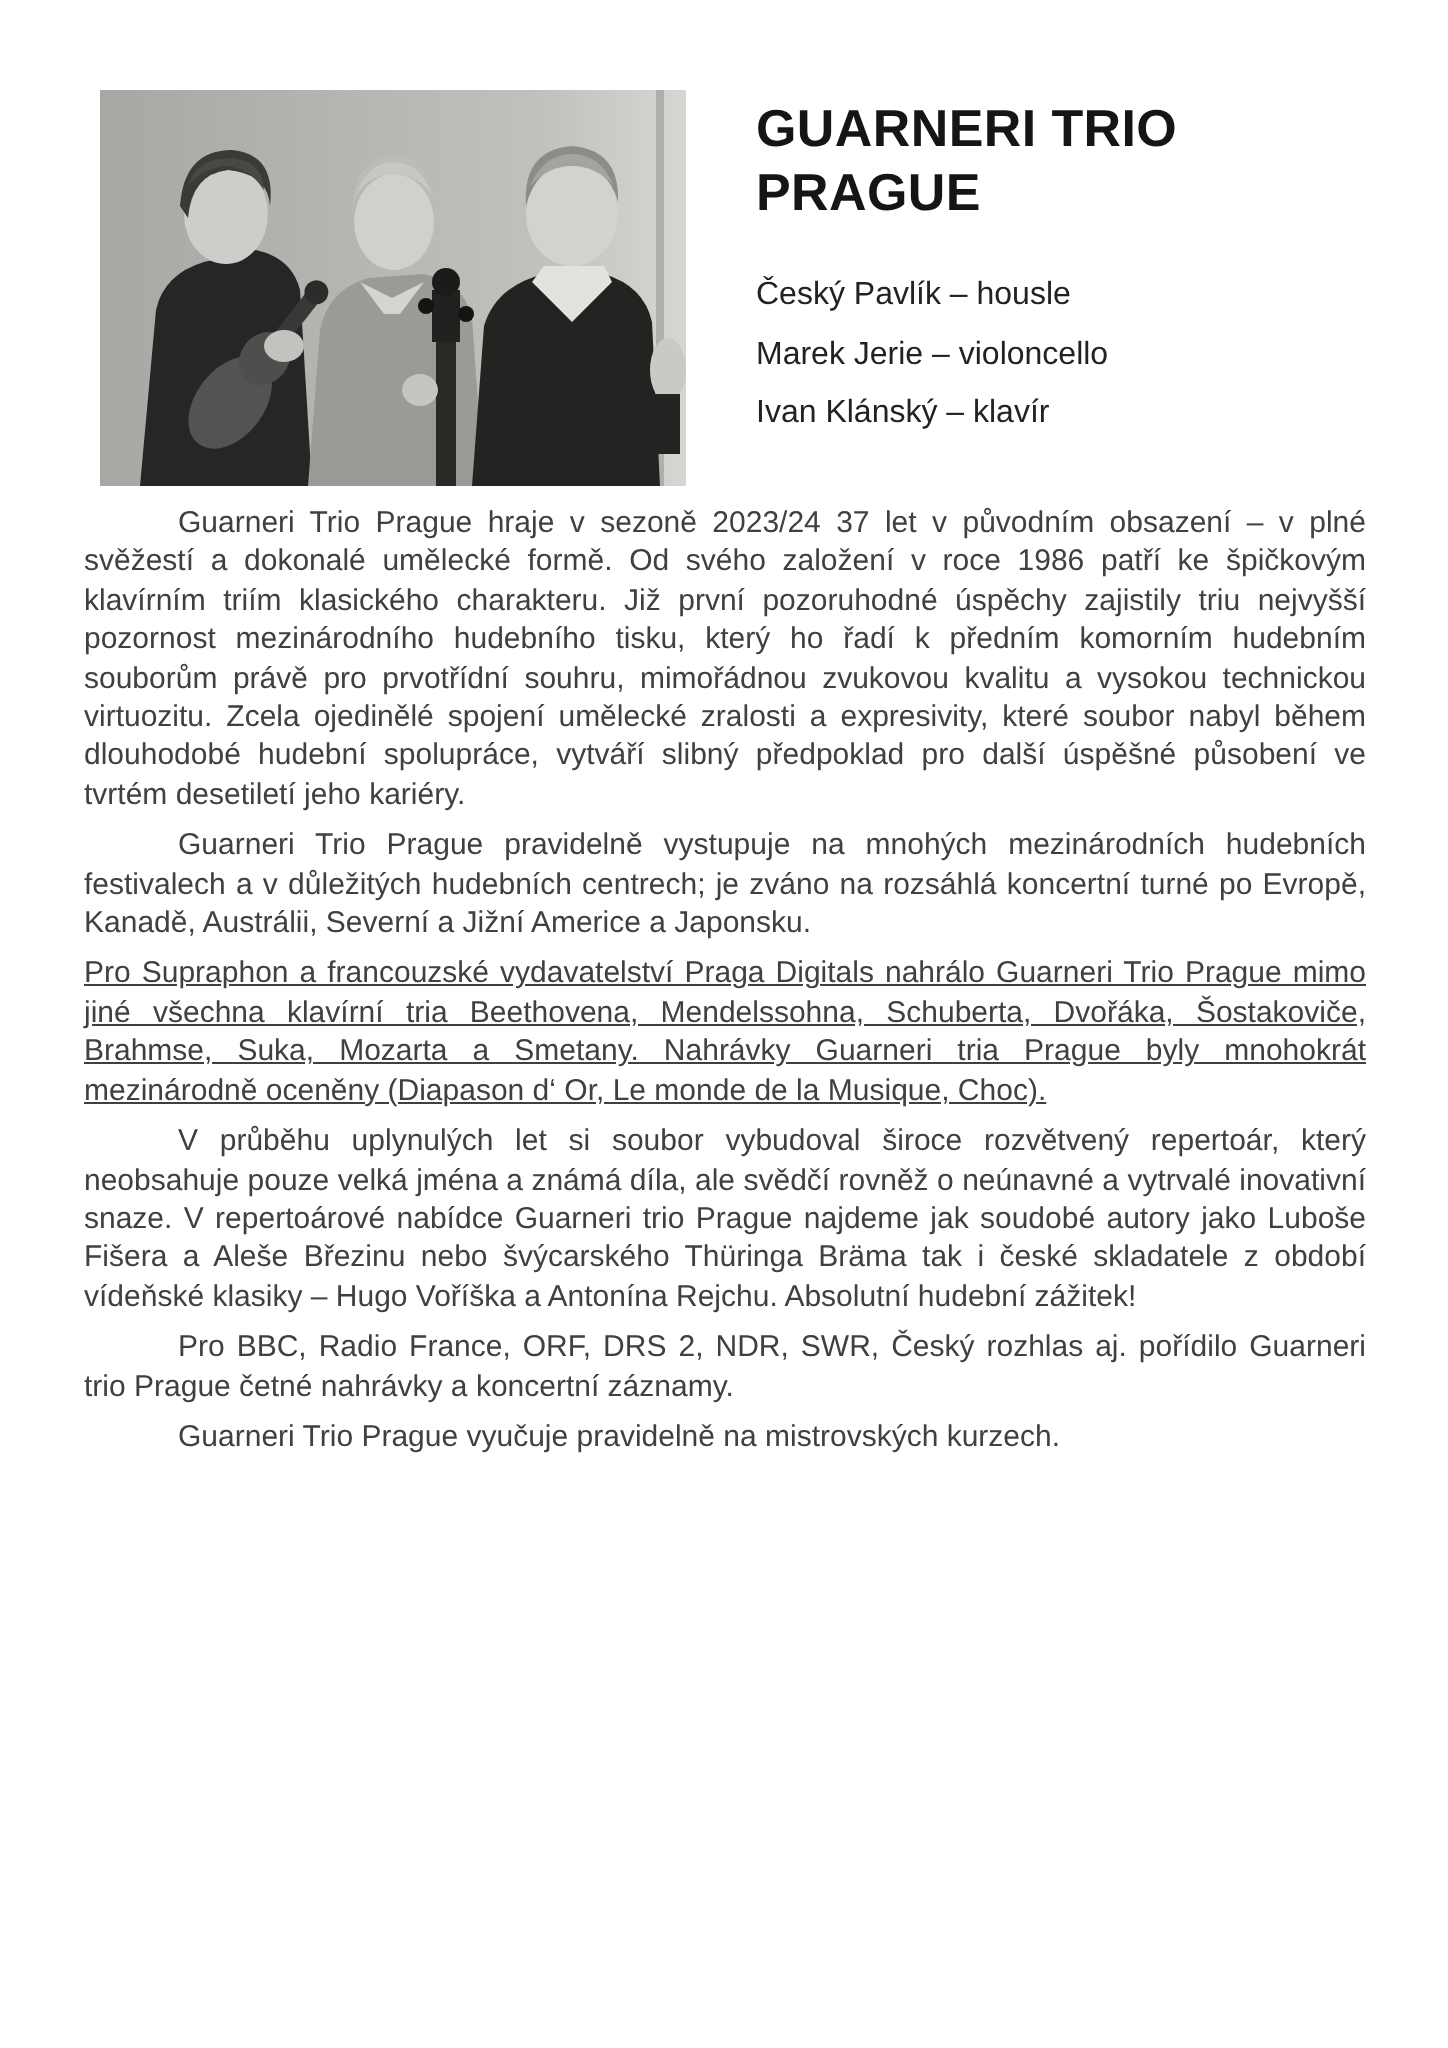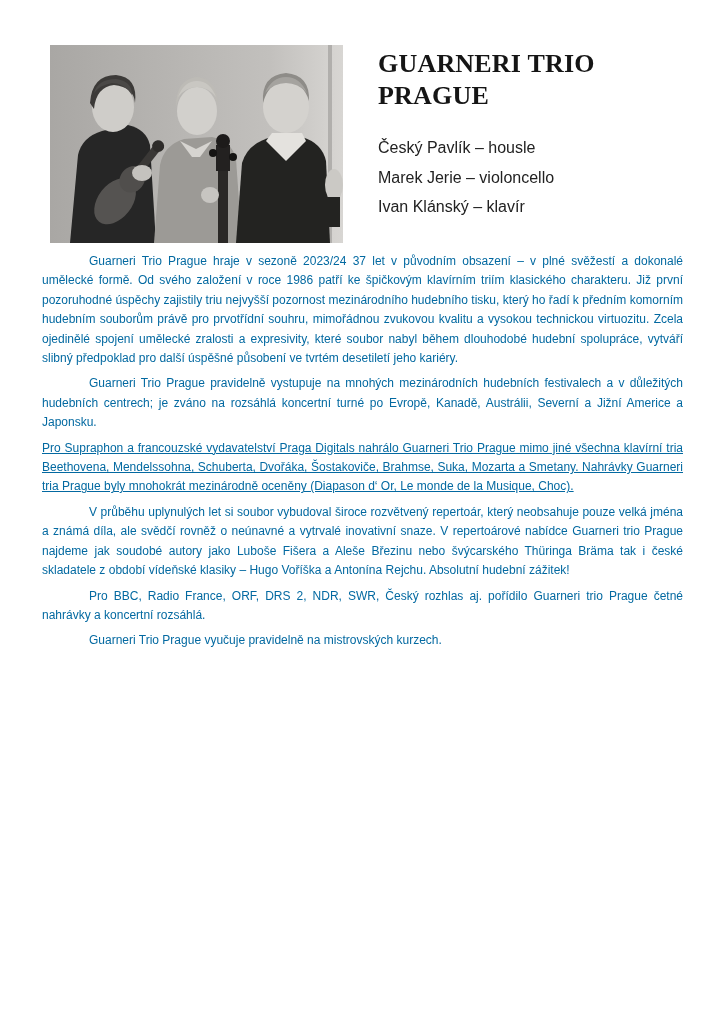--- a/index.html
+++ b/index.html
@@ -32,42 +32,42 @@
   .header-col {
     padding-left: 35px;
     padding-top: 3px;
   }
   .doc-title {
     font-size: 26px;
     line-height: 32px;
     font-weight: bold;
     letter-spacing: 0.2px;
     color: #151515;
-    font-family: Liberation Serif, serif;
+    font-family: Liberation Sans, sans-serif;
   }
   .members {
     margin-top: 26px;
   }
   .member-line {
     font-size: 16px;
     line-height: 19px;
     margin-bottom: 10.5px;
     color: #222222;
   }
   .body-text {
     position: absolute;
     left: 42px;
     top: 252px;
     width: 641px;
   }
   .body-text p {
-    font-size: 12px;
+    font-size: 15px;
     line-height: 19.4px;
     text-align: justify;
-    color: #0369a1;
+    color: #404040;
     margin-bottom: 6px;
   }
   .body-text p.indent { text-indent: 47px; }
   .body-text p.no-indent { text-indent: 0; text-decoration: underline; }
 </style>
 </head>
 <body>
 
 <div class="page">
 
@@ -140,17 +140,17 @@
         <div class="member-line">Ivan Klánský – klavír</div>
       </div>
     </div>
   </div>
 
   <div class="body-text">
     <p class="indent">Guarneri Trio Prague hraje v sezoně 2023/24 37 let v původním obsazení – v plné svěžestí a dokonalé umělecké formě. Od svého založení v roce 1986 patří ke špičkovým klavírním triím klasického charakteru. Již první pozoruhodné úspěchy zajistily triu nejvyšší pozornost mezinárodního hudebního tisku, který ho řadí k předním komorním hudebním souborům právě pro prvotřídní souhru, mimořádnou zvukovou kvalitu a vysokou technickou virtuozitu. Zcela ojedinělé spojení umělecké zralosti a expresivity, které soubor nabyl během dlouhodobé hudební spolupráce, vytváří slibný předpoklad pro další úspěšné působení ve tvrtém desetiletí jeho kariéry.</p>
     <p class="indent">Guarneri Trio Prague pravidelně vystupuje na mnohých mezinárodních hudebních festivalech a v důležitých hudebních centrech; je zváno na rozsáhlá koncertní turné po Evropě, Kanadě, Austrálii, Severní a Jižní Americe a Japonsku.</p>
     <p class="no-indent">Pro Supraphon a francouzské vydavatelství Praga Digitals nahrálo Guarneri Trio Prague mimo jiné všechna klavírní tria Beethovena, Mendelssohna, Schuberta, Dvořáka, Šostakoviče, Brahmse, Suka, Mozarta a Smetany. Nahrávky Guarneri tria Prague byly mnohokrát mezinárodně oceněny (Diapason d‘ Or, Le monde de la Musique, Choc).</p>
     <p class="indent">V průběhu uplynulých let si soubor vybudoval široce rozvětvený repertoár, který neobsahuje pouze velká jména a známá díla, ale svědčí rovněž o neúnavné a vytrvalé inovativní snaze. V repertoárové nabídce Guarneri trio Prague najdeme jak soudobé autory jako Luboše Fišera a Aleše Březinu nebo švýcarského Thüringa Bräma tak i české skladatele z období vídeňské klasiky – Hugo Voříška a Antonína Rejchu. Absolutní hudební zážitek!</p>
-    <p class="indent">Pro BBC, Radio France, ORF, DRS 2, NDR, SWR, Český rozhlas aj. pořídilo Guarneri trio Prague četné nahrávky a koncertní rozsáhlá.</p>
+    <p class="indent">Pro BBC, Radio France, ORF, DRS 2, NDR, SWR, Český rozhlas aj. pořídilo Guarneri trio Prague četné nahrávky a koncertní záznamy.</p>
     <p class="indent">Guarneri Trio Prague vyučuje pravidelně na mistrovských kurzech.</p>
   </div>
 
 </div>
 
 </body></html>

